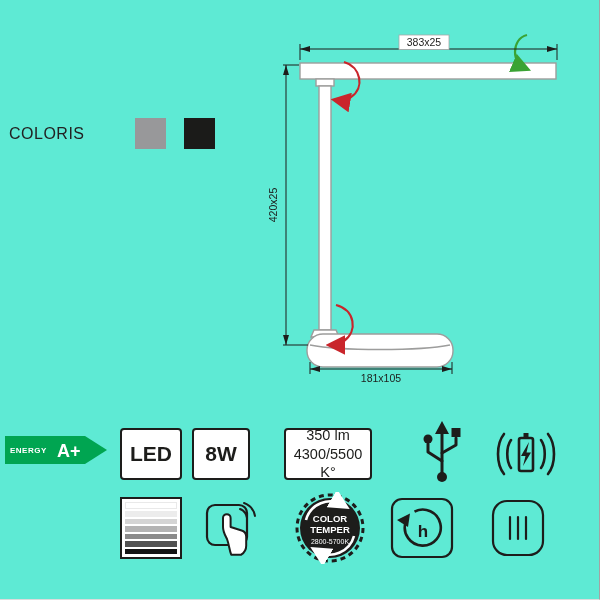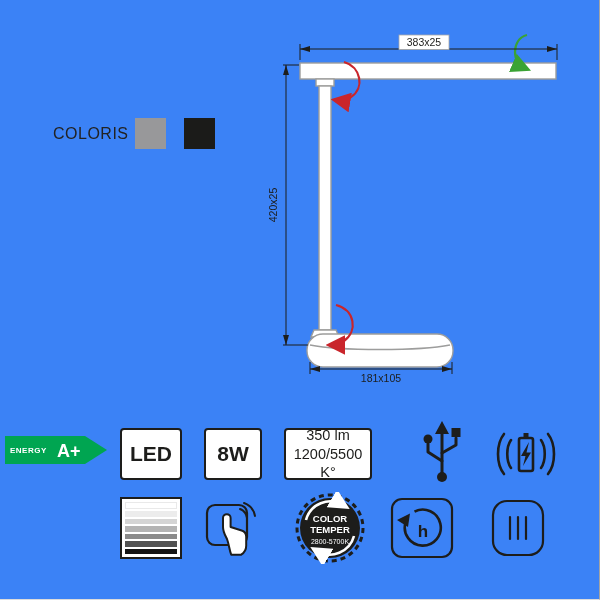--- a/index.html
+++ b/index.html
@@ -1,29 +1,29 @@
 <!DOCTYPE html>
 <html><head>
 <meta charset="utf-8">
 <style>
   html,body{margin:0;padding:0;background:#fff;}
   #stage{
-    position:relative;width:599px;height:599px;background:#3b82f6;overflow:hidden;
+    position:relative;width:599px;height:599px;background:#5eead4;overflow:hidden;
     border-right:1px solid #a3a3a3;border-bottom:1px solid #dcdcdc;
     font-family:"Liberation Sans",sans-serif;color:#1d1d1b;
   }
   .abs{position:absolute;}
-  #coloris-label{left:9px;top:125px;font-size:16px;letter-spacing:.5px;color:#222;margin-left:44px;}
+  #coloris-label{left:9px;top:125px;font-size:16px;letter-spacing:.5px;color:#222;}
   .spec-box{
     border:2px solid #1d1d1b;border-radius:4px;background:#fff;
     display:flex;align-items:center;justify-content:center;flex-direction:column;
     box-sizing:border-box;text-align:center;
   }
   #led-box{left:120px;top:428px;width:62px;height:52px;font-size:21px;font-weight:bold;}
-  #power-box{left:204px;top:428px;width:58px;height:52px;font-size:21px;font-weight:bold;}
+  #power-box{left:192px;top:428px;width:58px;height:52px;font-size:21px;font-weight:bold;}
   #lumens-box{left:284px;top:428px;width:88px;height:52px;font-size:14.5px;line-height:1.3;}
   #gradient-box{
     left:120px;top:497px;width:62px;height:62px;border:2px solid #1d1d1b;background:#fff;
     box-sizing:border-box;display:flex;flex-direction:column;gap:2px;padding:3px;
   }
   .stripe{flex:1;}
   .g1{background:#ffffff;border:1px solid #e9e9e9;}
   .g2{background:#ececec;}
   .g3{background:#d4d4d4;}
   .g4{background:#b3b3b3;}
@@ -104,21 +104,21 @@
   <div class="abs spec-box" id="led-box">
     <span>LED</span>
   </div>
 
   <div class="abs spec-box" id="power-box">
     <span>8W</span>
   </div>
 
   <div class="abs spec-box" id="lumens-box">
     <span>350 lm</span>
-    <span>1200/5500 K°</span>
+    <span>4300/5500 K°</span>
   </div>
 
   <svg class="abs" style="left:417px;top:419px" width="50" height="66" viewBox="0 0 50 66">
     <g stroke="#1d1d1b" stroke-width="3" fill="none" stroke-linejoin="round" stroke-linecap="round">
       <line x1="25" y1="58" x2="25" y2="13"></line>
       <polyline points="25,42 11,33 11,25"></polyline>
       <polyline points="25,34 39,26 39,19"></polyline>
     </g>
     <circle cx="25" cy="58" r="5" fill="#1d1d1b"></circle>
     <polygon points="25,2 18,15 32,15" fill="#1d1d1b"></polygon>

